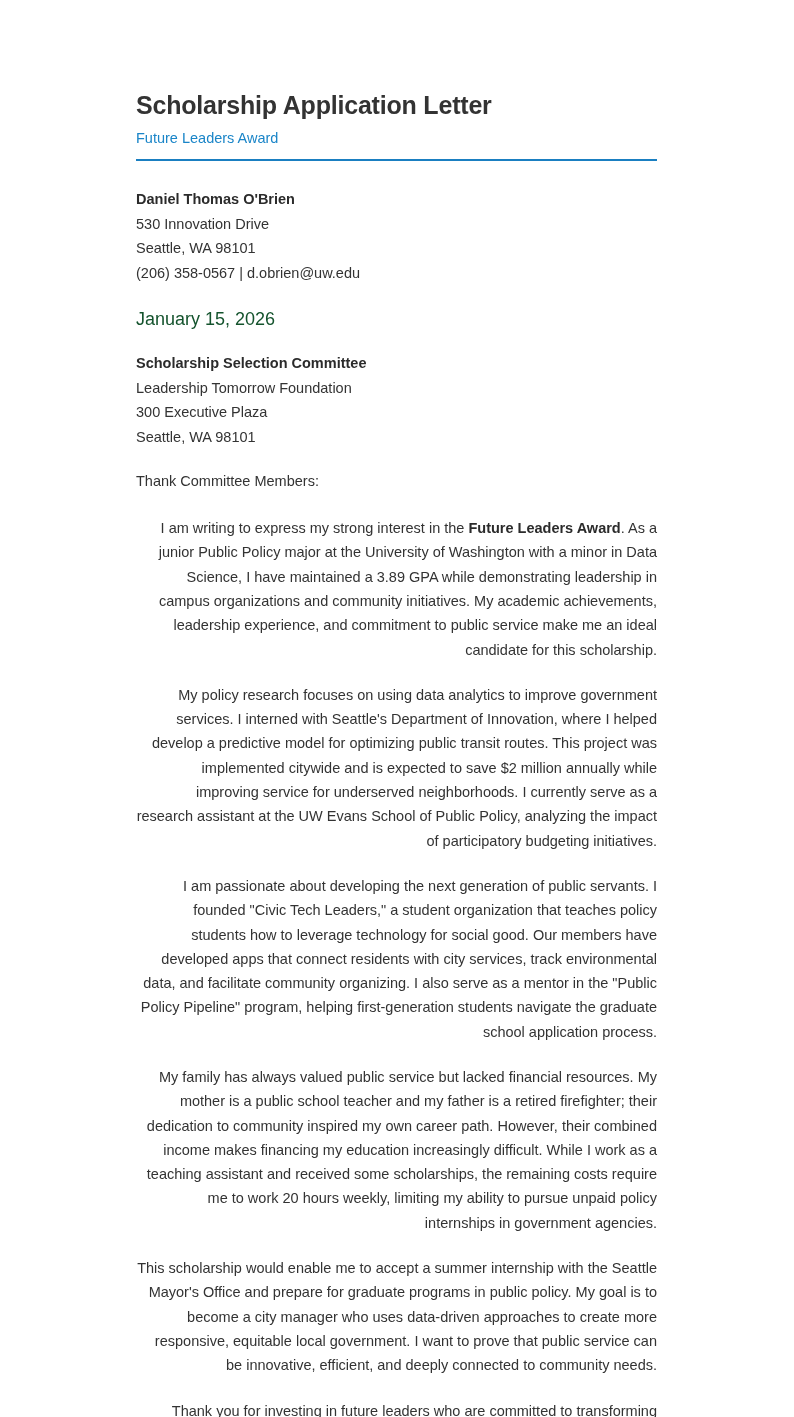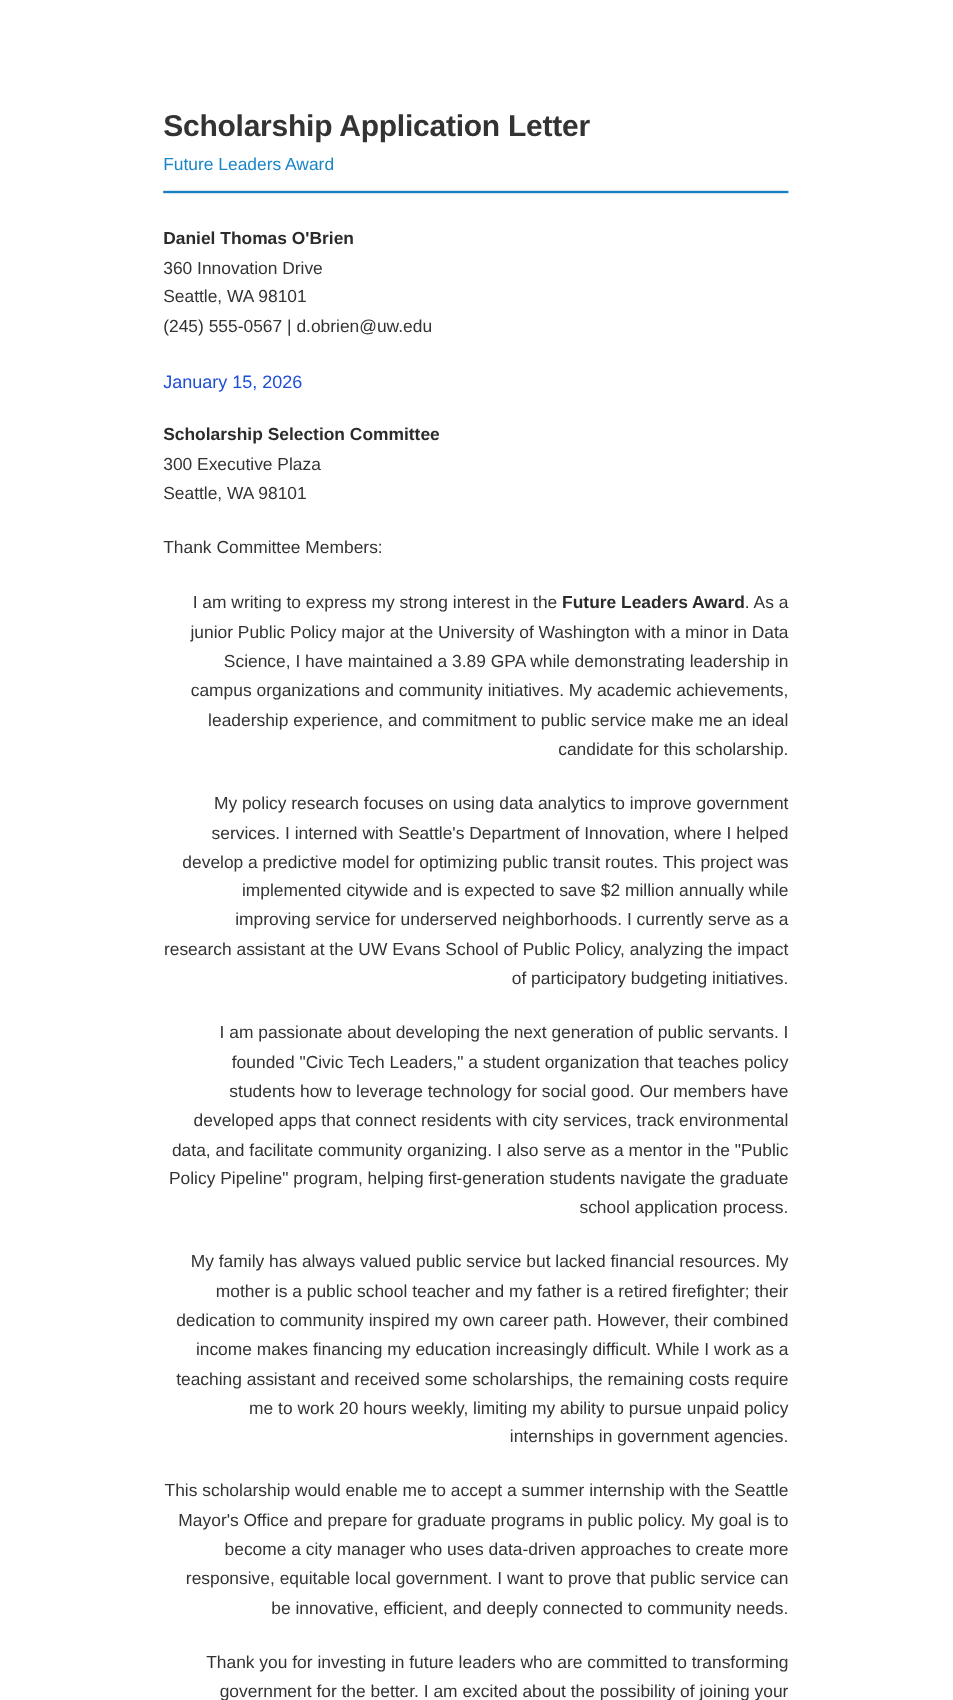--- a/index.html
+++ b/index.html
@@ -48,23 +48,23 @@
     font-size: 14.5px;
     line-height: 24.6px;
     color: #333333;
   }
   .addr-line.bold {
     font-weight: bold;
     color: #2b2b2b;
   }
   .letter-date {
     margin-top: 21px;
-    font-size: 15px;
+    font-size: 18px;
     line-height: 24.6px;
-    color: #1d4ed8;
+    color: #14532d;
   }
   .recipient-block {
     margin-top: 20px;
   }
   .salutation {
     margin-top: 20px;
     font-size: 14.5px;
     line-height: 24.6px;
     color: #333333;
   }
@@ -111,29 +111,30 @@
 
 <div class="page">
 
   <header class="doc-header">
     <h1 class="doc-title">Scholarship Application Letter</h1>
     <div class="doc-subtitle">Future Leaders Award</div>
   </header>
 
   <section class="sender-block">
     <div class="addr-line bold">Daniel Thomas O'Brien</div>
-    <div class="addr-line">360 Innovation Drive</div>
+    <div class="addr-line">530 Innovation Drive</div>
     <div class="addr-line">Seattle, WA 98101</div>
-    <div class="addr-line">(245) 555-0567 | d.obrien@uw.edu</div>
+    <div class="addr-line">(206) 358-0567 | d.obrien@uw.edu</div>
   </section>
 
   <div class="letter-date">January 15, 2026</div>
 
   <section class="recipient-block">
     <div class="addr-line bold">Scholarship Selection Committee</div>
+    <div class="addr-line">Leadership Tomorrow Foundation</div>
     <div class="addr-line">300 Executive Plaza</div>
     <div class="addr-line">Seattle, WA 98101</div>
   </section>
 
   <div class="salutation">Thank Committee Members:</div>
 
   <section class="body-copy">
     <p class="body-para"><span>I am writing to express my strong interest in the </span><b>Future Leaders Award</b><span>. As a junior Public Policy major at the University of Washington with a minor in Data Science, I have maintained a 3.89 GPA while demonstrating leadership in campus organizations and community initiatives. My academic achievements, leadership experience, and commitment to public service make me an ideal candidate for this scholarship.</span></p>
     <p class="body-para">My policy research focuses on using data analytics to improve government services. I interned with Seattle's Department of Innovation, where I helped develop a predictive model for optimizing public transit routes. This project was implemented citywide and is expected to save $2 million annually while improving service for underserved neighborhoods. I currently serve as a research assistant at the UW Evans School of Public Policy, analyzing the impact of participatory budgeting initiatives.</p>
     <p class="body-para">I am passionate about developing the next generation of public servants. I founded "Civic Tech Leaders," a student organization that teaches policy students how to leverage technology for social good. Our members have developed apps that connect residents with city services, track environmental data, and facilitate community organizing. I also serve as a mentor in the "Public Policy Pipeline" program, helping first-generation students navigate the graduate school application process.</p>

